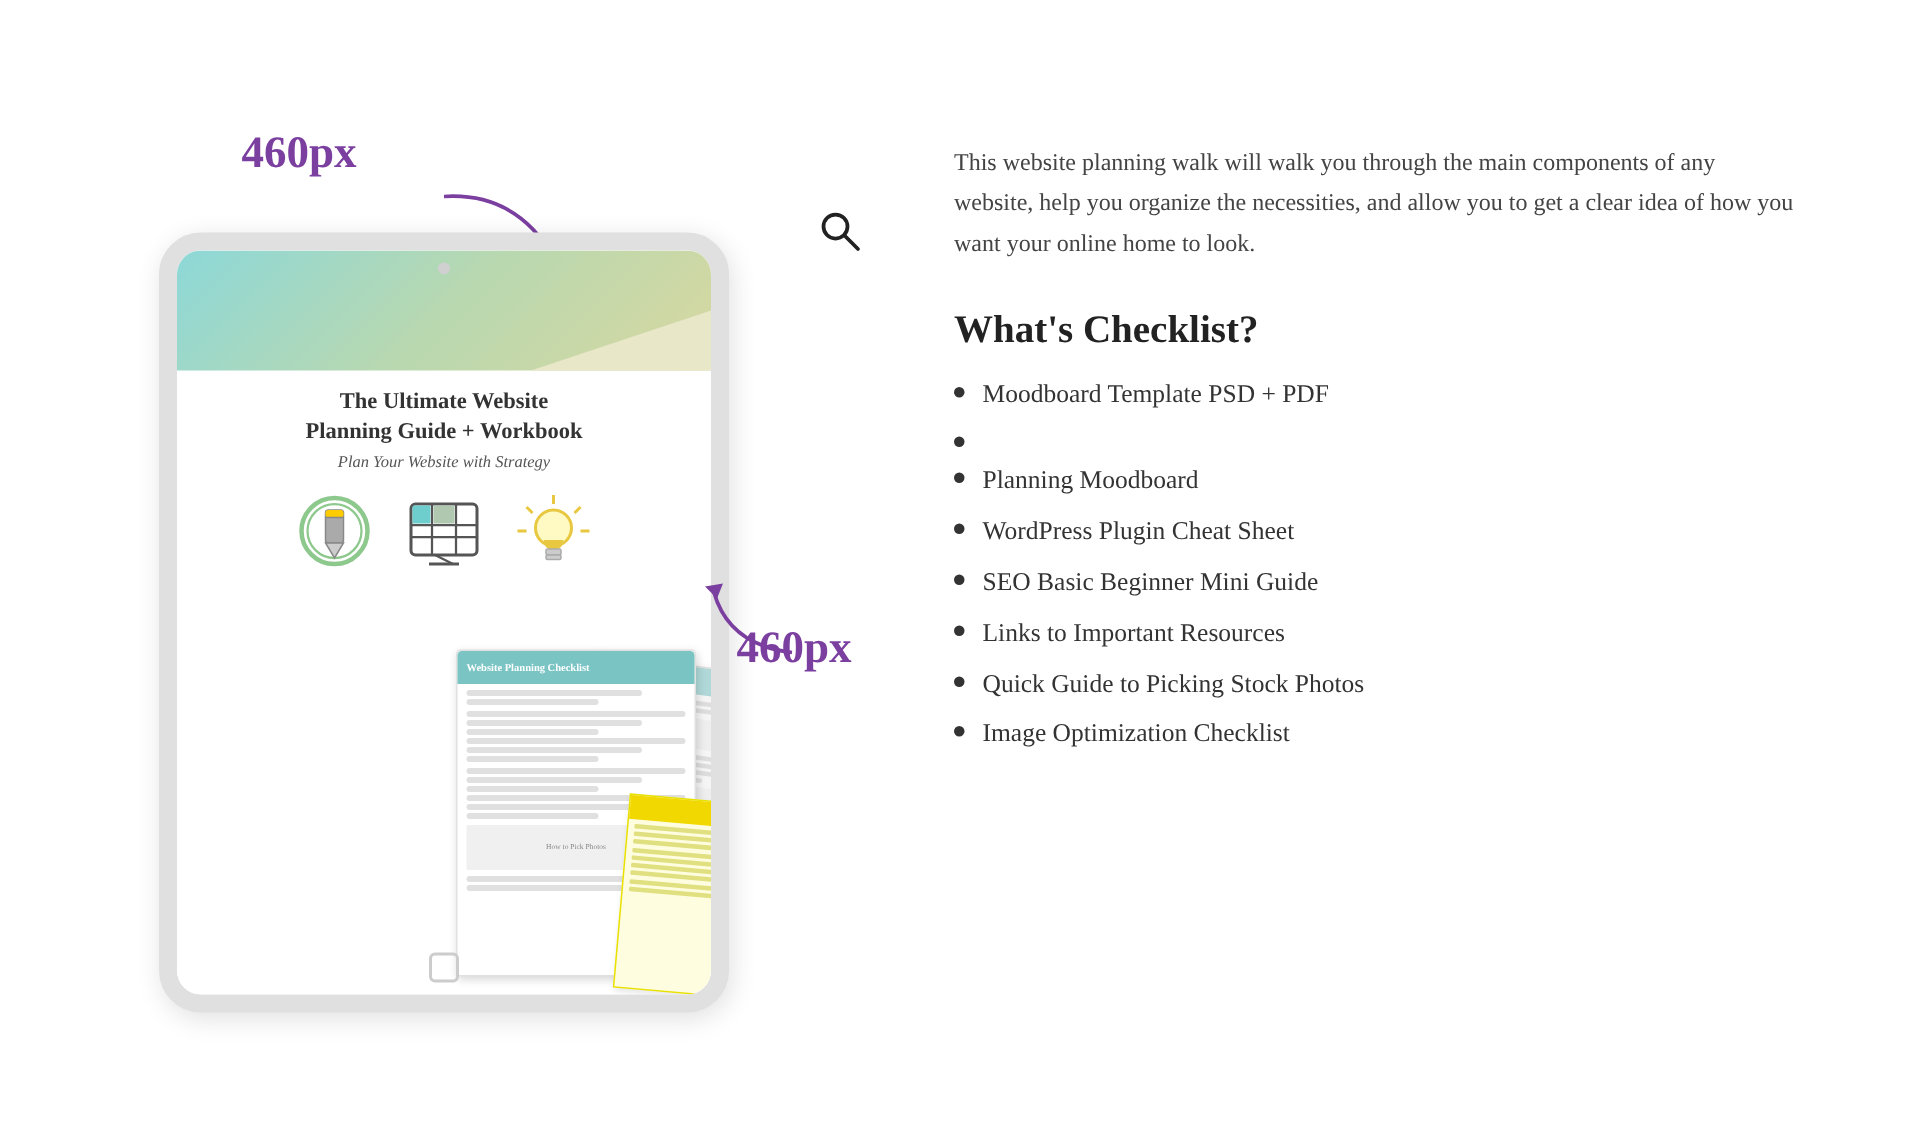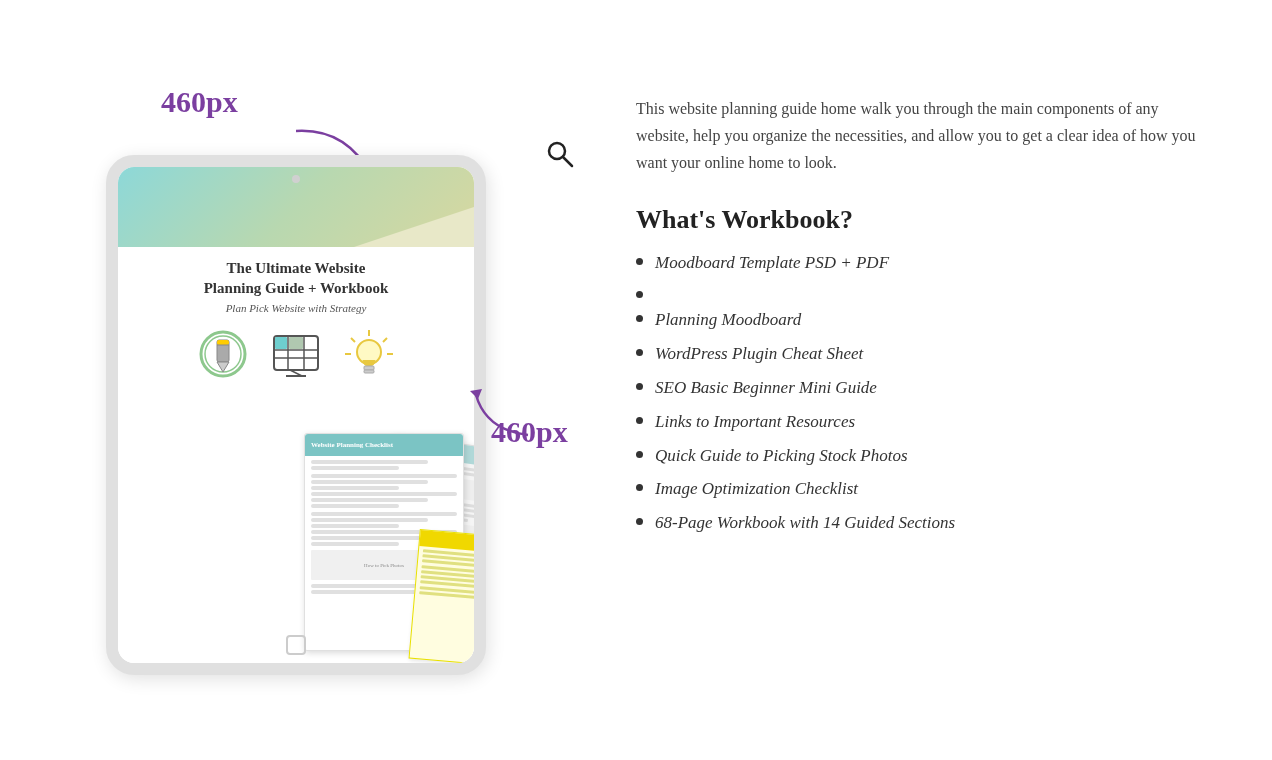--- a/index.html
+++ b/index.html
@@ -287,21 +287,20 @@
       font-family: Georgia, serif;
       font-size: 26px;
       font-weight: bold;
       color: #222;
       margin-bottom: 16px;
     }
 
     .included-list {
       list-style: none;
       padding: 0;
-      font-style: italic;
     }
 
     .included-list li {
       font-family: Georgia, serif;
       font-size: 17px;
       color: #333;
       margin-bottom: 10px;
       display: flex;
       align-items: flex-start;
       gap: 12px;
@@ -344,21 +343,21 @@
       <div class="tablet-frame">
         <div class="tablet-camera"></div>
 
         <div class="tablet-content">
           <div class="tablet-header-strip">
             <div class="tablet-triangle"></div>
           </div>
 
           <div class="tablet-body">
             <div class="tablet-title">The Ultimate Website<br>Planning Guide + Workbook</div>
-            <div class="tablet-subtitle">Plan Pick Website with Strategy</div>
+            <div class="tablet-subtitle">Plan Your Website with Strategy</div>
 
             <div class="tablet-icons-row">
 
               <div class="tablet-icon">
                 <svg width="52" height="52" viewBox="0 0 52 52">
                   <circle cx="26" cy="26" r="22" stroke="#8dc88d" stroke-width="3" fill="none"></circle>
                   <circle cx="26" cy="26" r="18" stroke="#8dc88d" stroke-width="1.5" fill="none"></circle>
 
                   <rect x="20" y="12" width="12" height="22" rx="2" fill="#aaa" stroke="#888" stroke-width="1"></rect>
                   <polygon points="20,34 32,34 26,44" fill="#ccc" stroke="#888" stroke-width="1"></polygon>
@@ -475,23 +474,23 @@
     <svg style="position:absolute;top:290px;left:390px;" width="70" height="70" viewBox="0 0 70 70">
       <path d="M 62 60 Q 20 55 10 20" stroke="#7b3fa0" stroke-width="2.5" fill="none"></path>
       <polygon points="4,16 16,14 12,24" fill="#7b3fa0"></polygon>
     </svg>
 
   </div>
 
   <div class="right-panel">
 
 
-    <p class="description">This website planning guide home walk you through the main components of any website, help you organize the necessities, and allow you to get a clear idea of how you want your online home to look.</p>
-
-    <h2 class="whats-included-title">What's Workbook?</h2>
+    <p class="description">This website planning walk will walk you through the main components of any website, help you organize the necessities, and allow you to get a clear idea of how you want your online home to look.</p>
+
+    <h2 class="whats-included-title">What's Checklist?</h2>
 
     <ul class="included-list">
     <li>
           <span class="bullet-dot"></span>
           <span>Moodboard Template PSD + PDF</span>
         </li>
         <li>
           <span class="bullet-dot"></span>
         </li>
         <li>
@@ -511,21 +510,17 @@
           <span>Links to Important Resources</span>
         </li>
         <li>
           <span class="bullet-dot"></span>
           <span>Quick Guide to Picking Stock Photos</span>
         </li>
         <li>
           <span class="bullet-dot"></span>
           <span>Image Optimization Checklist</span>
         </li>
-        <li>
-          <span class="bullet-dot"></span>
-          <span>68-Page Workbook with 14 Guided Sections</span>
-        </li>
       </ul>
 
   </div>
 
 </div>
 
 </body></html>

